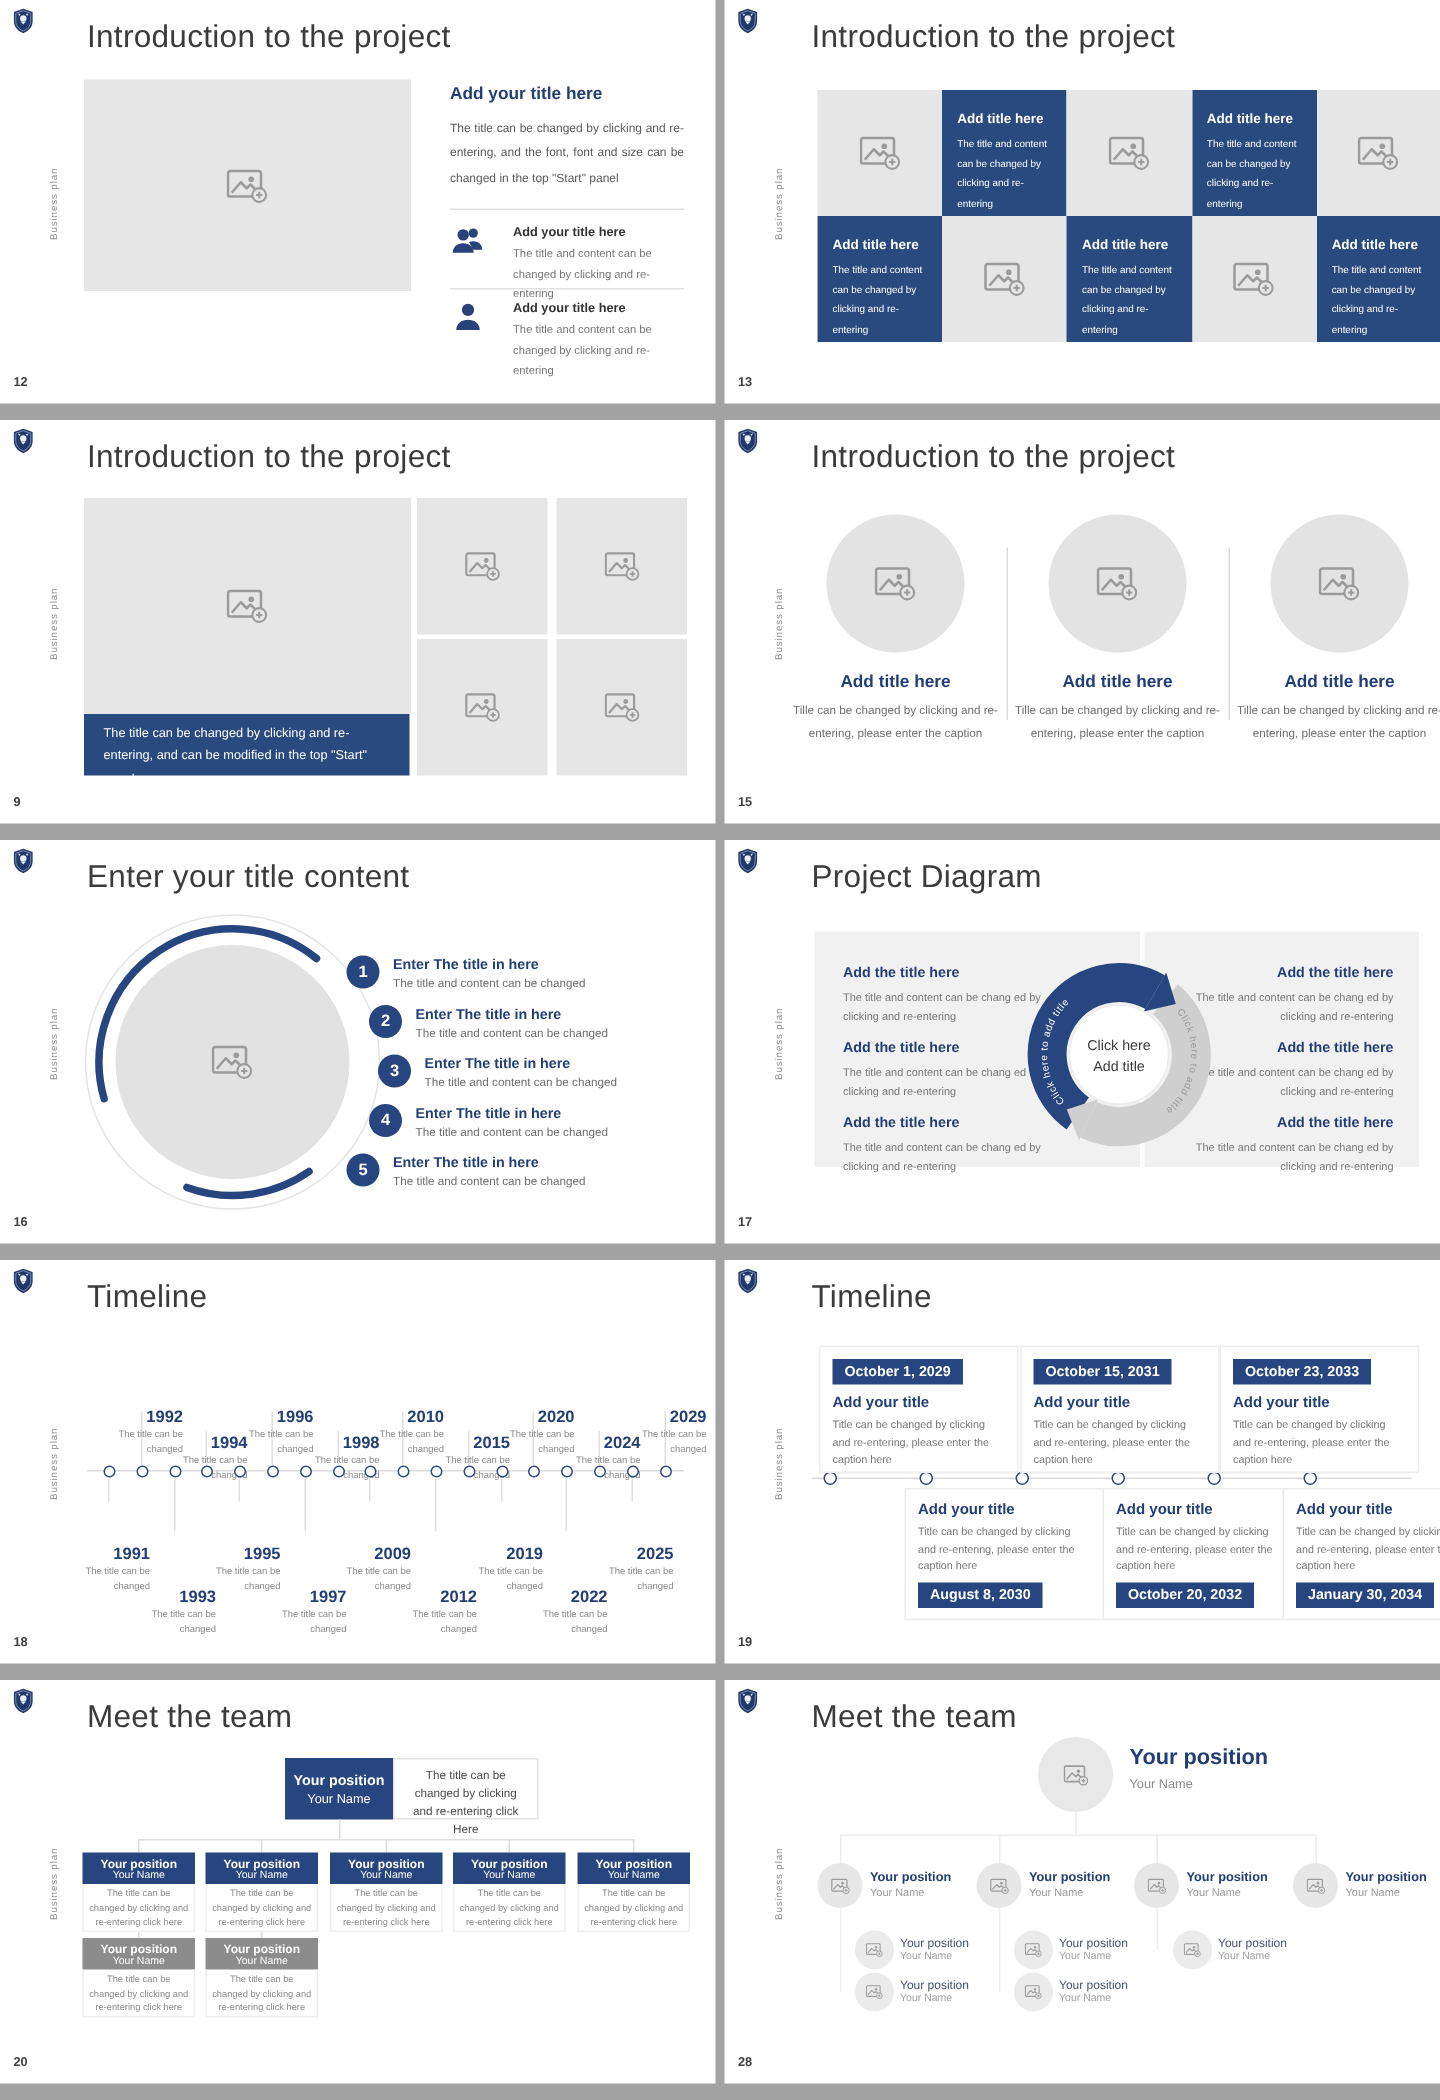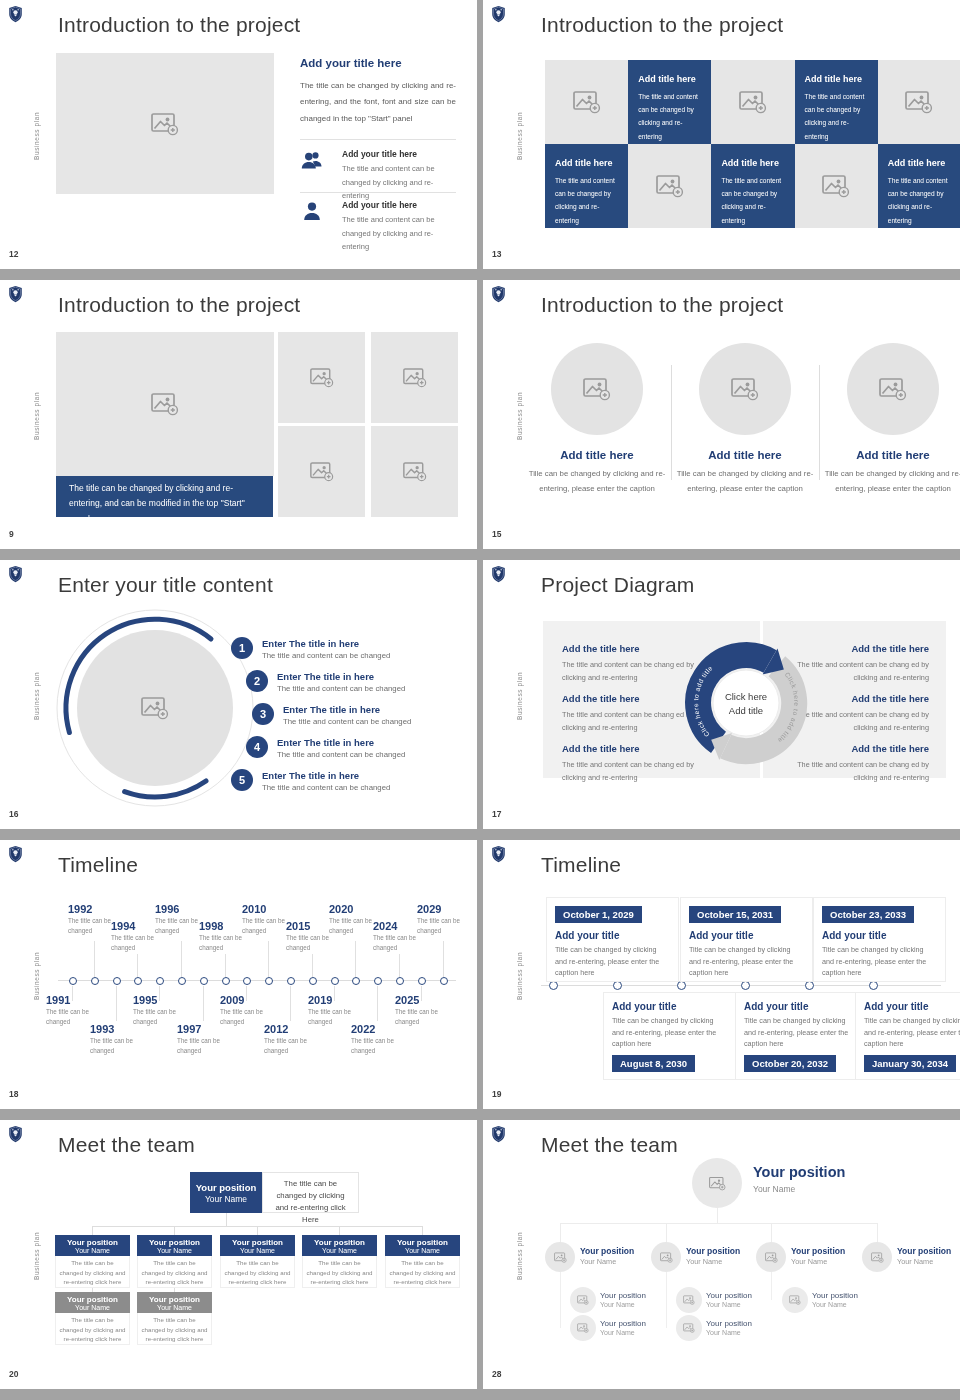--- a/index.html
+++ b/index.html
@@ -84,21 +84,21 @@
   .s17-svg { position:absolute; left:183px; top:63px; width:160px; height:160px; }
   .s17-ctr { font-size:9.5px; fill:#3a3a3a; text-anchor:middle; }
   .s17-arc-txt { font-size:6.6px; letter-spacing:.5px; }
 
   
   .tline { position:absolute; height:1px; background:#dcdcdc; }
   .t18 { position:absolute; top:0; width:0; }
   .t18-dot { position:absolute; left:-4px; top:137px; width:8px; height:8px; border:1.5px solid #2c4a7f;
              border-radius:50%; background:#fff; }
   .t18-stem { position:absolute; left:-1px; width:1px; background:#e0e0e0; }
-  .t18-lbl { position:absolute; left:-27px; width:54px; text-align:left; }
+  .t18-lbl { position:absolute; left:-27px; width:54px; text-align:right;margin-top:36px; }
   .t18-y { font-size:11px; font-weight:bold; color:#223e75; }
   .t18-c { font-size:6.3px; color:#8a8a8a; line-height:1.55; margin-top:1px; }
   .above-far  .t18-stem { top:101px; height:36px; }  .above-far  .t18-lbl { top:63px; }
   .above-near .t18-stem { top:114px; height:23px; }  .above-near .t18-lbl { top:80px; }
   .below-near .t18-stem { top:146px; height:15px; }  .below-near .t18-lbl { top:154px; }
   .below-far  .t18-stem { top:146px; height:35px; }  .below-far  .t18-lbl { top:183px; }
 
   
   .t19-dot { position:absolute; top:141px; width:9px; height:9px; border:1.5px solid #2c4a7f;
              border-radius:50%; background:#fff; margin-left:-4px; }

